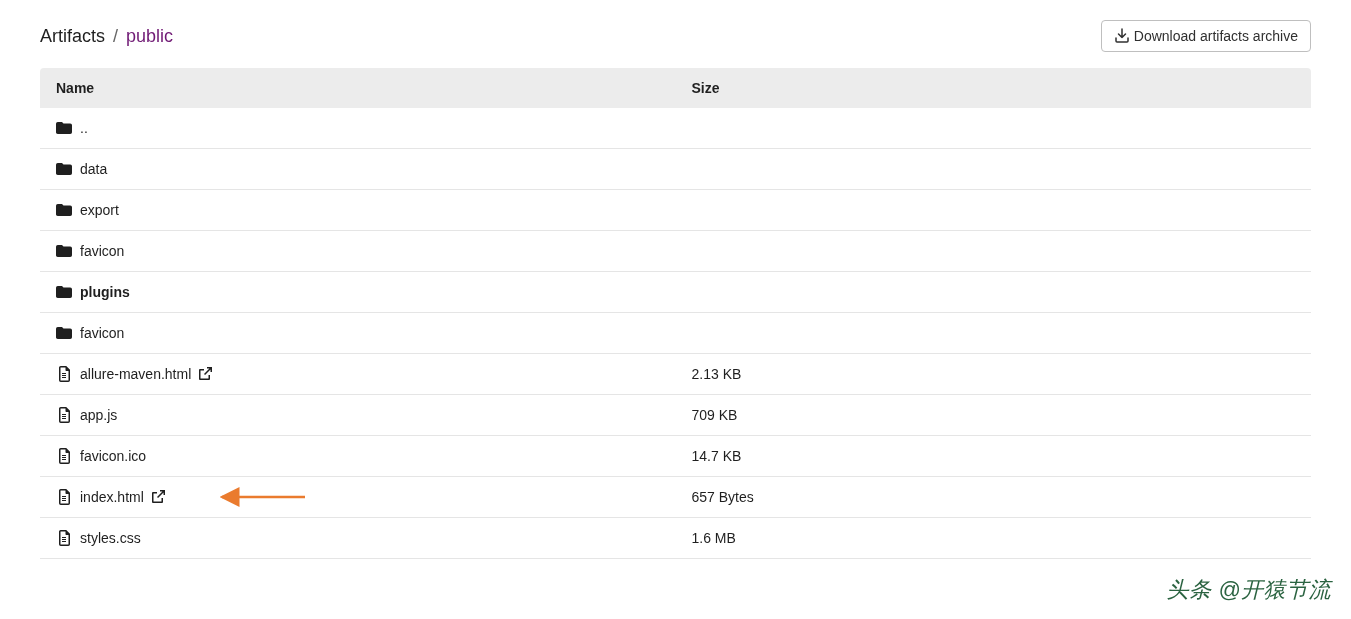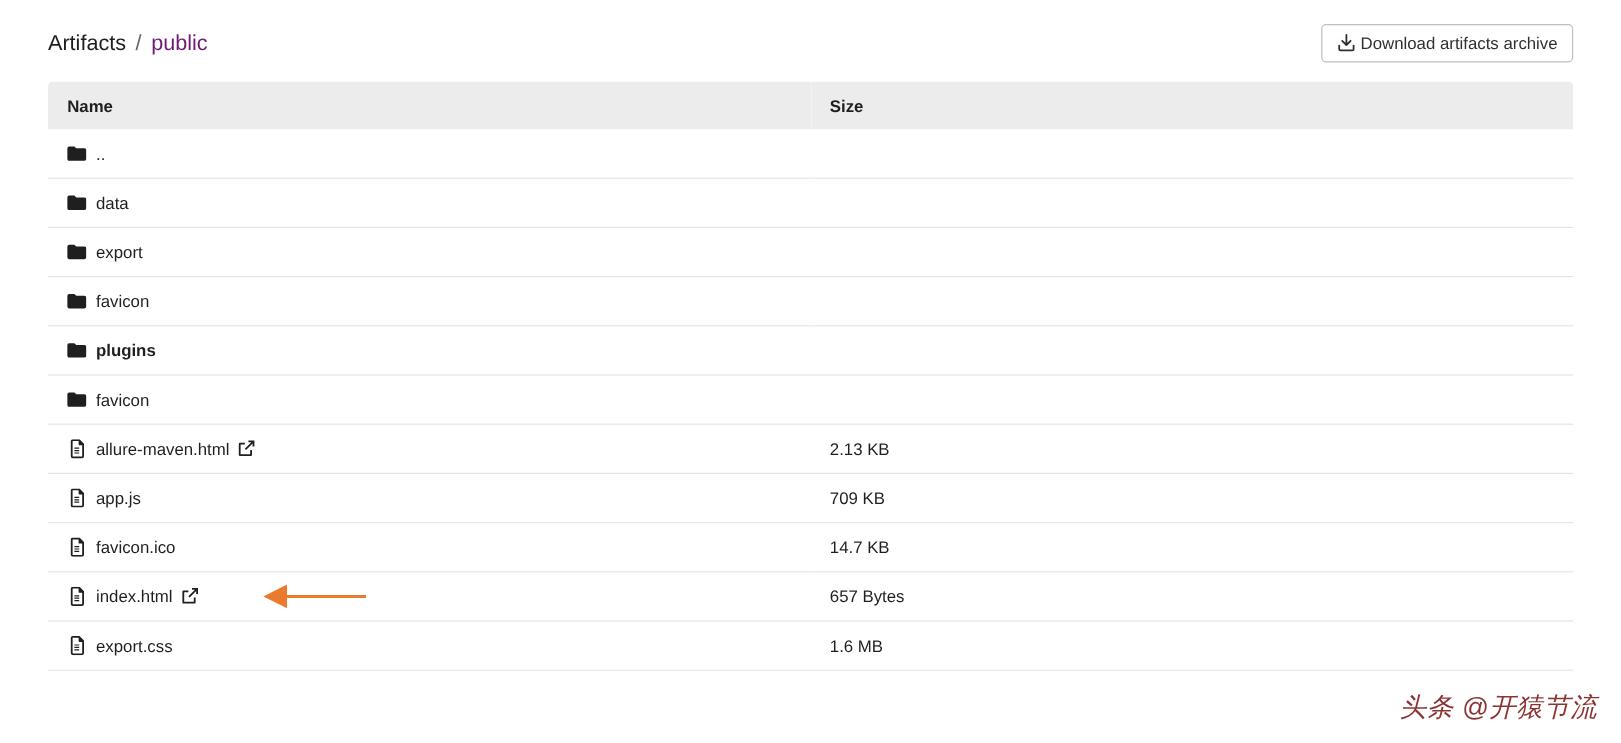--- a/index.html
+++ b/index.html
@@ -110,21 +110,21 @@
     .col-size { width: 50%; }
     .arrow-annotation {
       position: absolute;
       pointer-events: none;
     }
     .watermark {
       position: fixed;
       bottom: 14px;
       right: 20px;
       font-size: 22px;
-      color: #7f1d1d;
+      color: #14532d;
       font-weight: 500;
       font-style: italic;
       letter-spacing: 0.5px;
       display: flex;
       align-items: center;
       gap: 8px;
       opacity: 0.9;
     }
   </style>
 </head>
@@ -297,21 +297,21 @@
         <td>657 Bytes</td>
       </tr>
       <tr>
         <td style="position: relative;">
           <div class="name-cell">
             <span style="display: inline-flex;">
               <svg viewBox="0 0 16 16">
                 <path d="M3 1.75C3 .784 3.784 0 4.75 0h5.5L14 3.75v10.5A1.75 1.75 0 0112.25 16h-7.5A1.75 1.75 0 013 14.25V1.75zM4.75 1.5a.25.25 0 00-.25.25v12.5c0 .138.112.25.25.25h7.5a.25.25 0 00.25-.25V5h-2.25A.75.75 0 019.5 4.25V1.5H4.75zM6 7h4v1H6V7zm0 2h4v1H6V9zm0 2h4v1H6v-1z"></path>
               </svg>
             </span>
-            <a href="#" class="file-link">export.css</a>
+            <a href="#" class="file-link">styles.css</a>
           </div>
         </td>
         <td>1.6 MB</td>
       </tr>
     </tbody>
 </table>
 
 <div class="watermark">头条 @开猿节流</div>
 
 </body></html>

